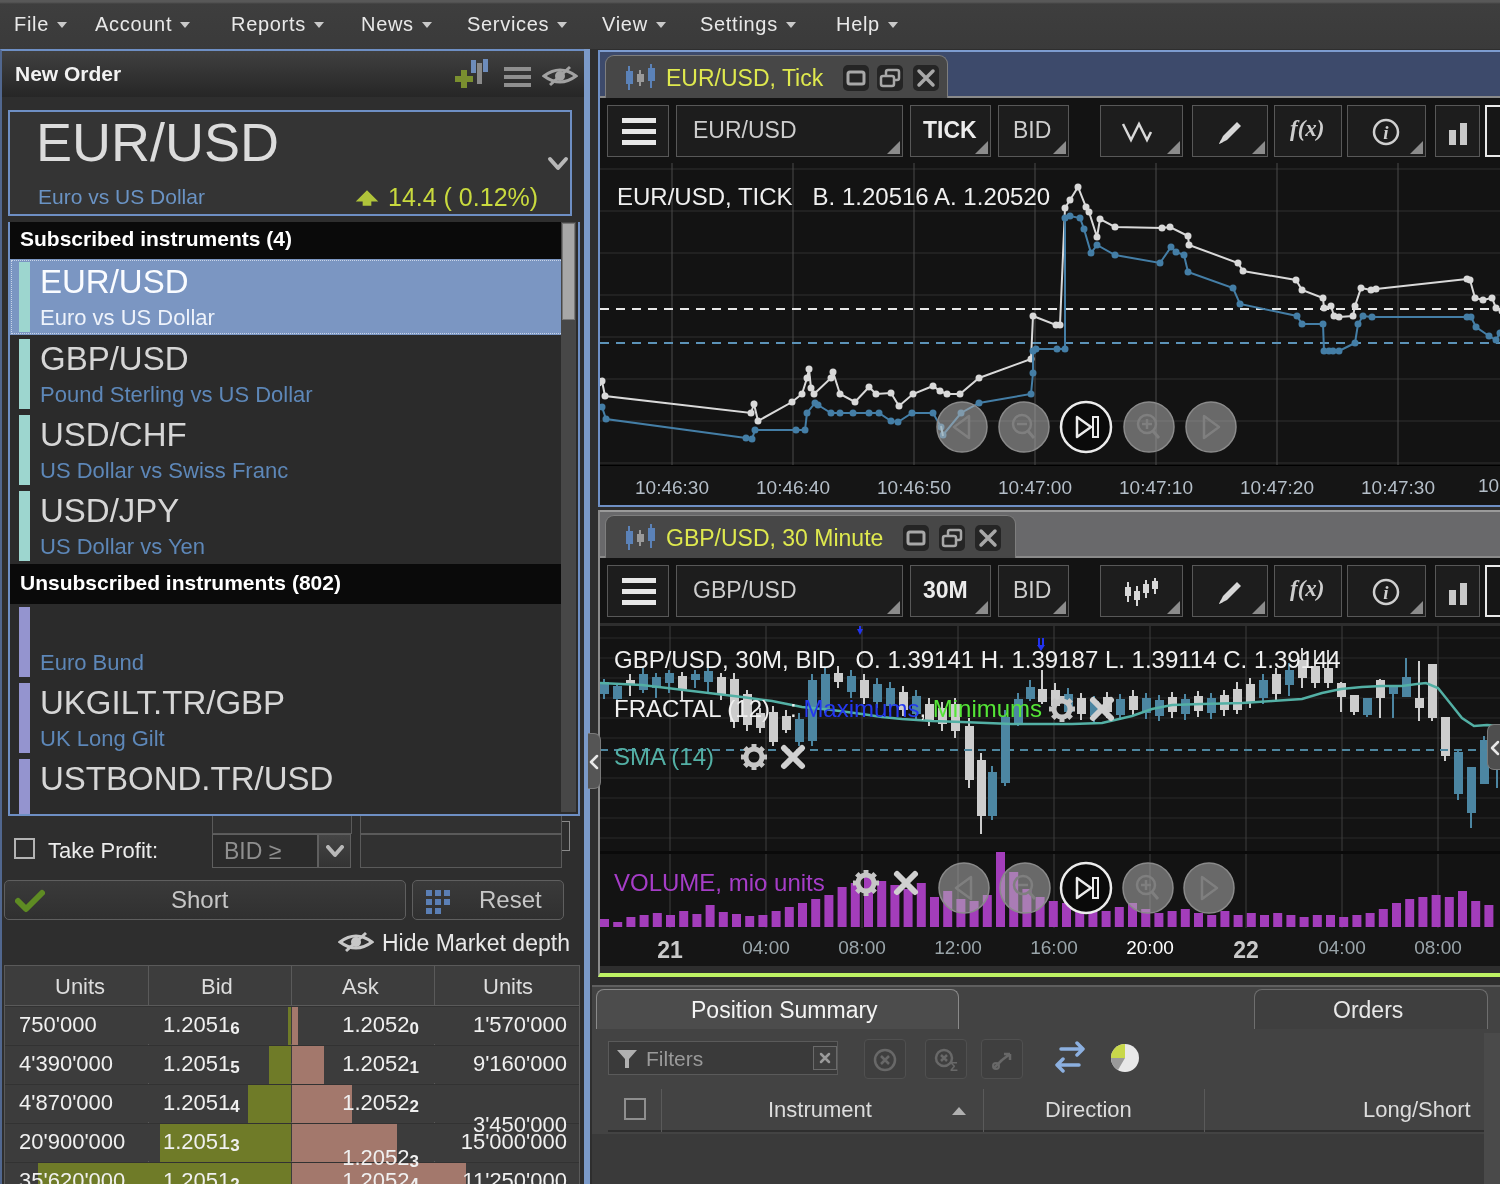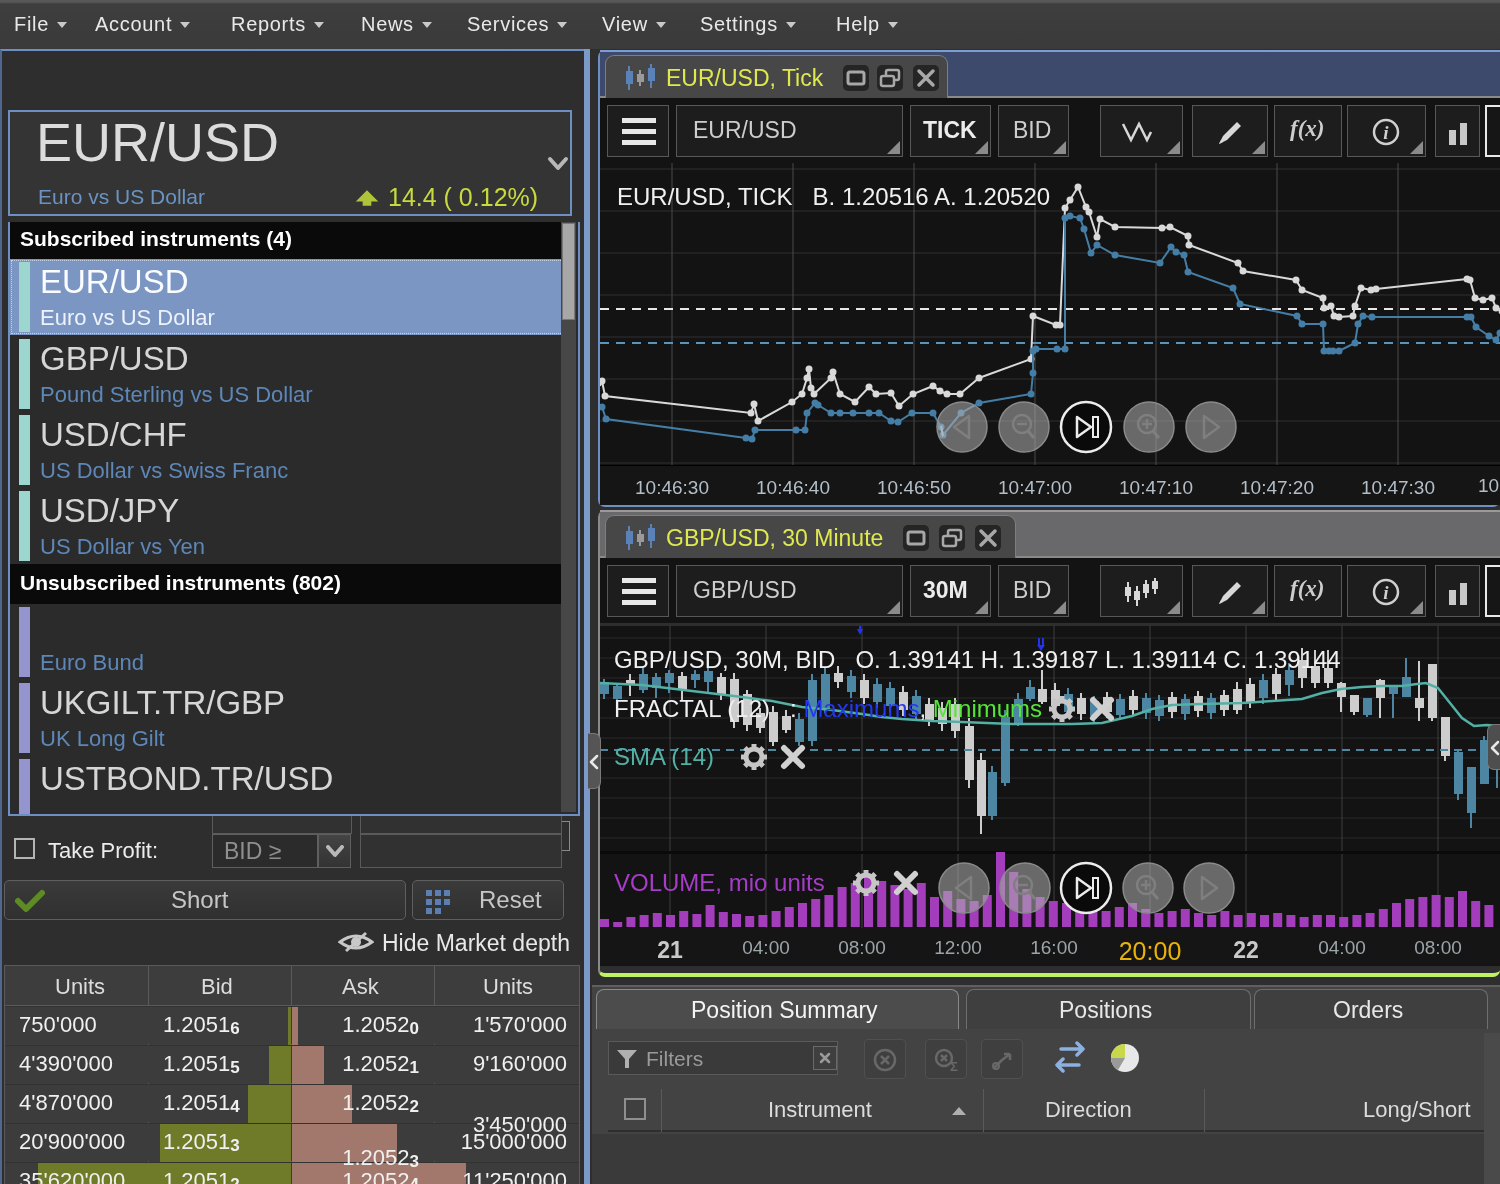--- a/index.html
+++ b/index.html
@@ -30,21 +30,21 @@
   .btn { position:absolute; background:linear-gradient(#3a3a3a,#303030); border:1px solid #5f5f5f;
     border-radius:5px; color:#c6c6c6; font-size:24px; text-align:center; }
   #depth { position:absolute; left:2px; top:914px; width:576px; height:221px; background:#3d3d3d;
     border:1px solid #5a5a5a; }
   .dcell { position:absolute; color:#f0f0f0; font-size:22px; white-space:nowrap; }
   .drow { position:absolute; left:0; width:574px; height:38px; background:#3c3c3c; border-top:1px solid #323232; }
   .bbar { position:absolute; top:0; height:38px; background:#6f7b28; }
   .abar { position:absolute; top:0; height:38px; background:#a3786c; }
   .sd { font-size:17px; font-weight:bold; vertical-align:-2px; }
   .drow .dcell { z-index:2; }
-  .cwin { position:absolute; left:598px; width:902px;border-radius:7px; }
+  .cwin { position:absolute; left:598px; width:902px; }
   .strip { position:absolute; left:0; top:0; width:902px; height:48px; }
   .ctab { position:absolute; top:3px; height:45px; background:#474747; border:1px solid #7e7e7e;
     border-bottom:none; border-radius:9px 9px 0 0; }
   .ctab .ttl { position:absolute; top:9px; font-size:23px; color:#dfe94e; white-space:nowrap; }
   .wbtn { position:absolute; top:9px; width:26px; height:26px; background:#252525; border-radius:5px; }
   .toolbar { position:absolute; left:0; width:902px; height:65px; background:#131313; }
   .tbtn { position:absolute; top:7px; height:52px; background:#1d1d1d; border:1px solid #585858;
     color:#cdcdcd; font-size:23px; }
   .corner { position:absolute; right:2px; bottom:2px; width:0; height:0;
     border-left:13px solid transparent; border-bottom:13px solid #8b8b8b; }
@@ -59,20 +59,40 @@
     <span class="mitem" style="left:14px">File<span class="tri"></span></span>
     <span class="mitem" style="left:95px">Account<span class="tri"></span></span>
     <span class="mitem" style="left:231px">Reports<span class="tri"></span></span>
     <span class="mitem" style="left:361px">News<span class="tri"></span></span>
     <span class="mitem" style="left:467px">Services<span class="tri"></span></span>
     <span class="mitem" style="left:602px">View<span class="tri"></span></span>
     <span class="mitem" style="left:700px">Settings<span class="tri"></span></span>
     <span class="mitem" style="left:836px">Help<span class="tri"></span></span>
   </div>
   <div id="left">
+    <div id="noHeader">
+      <span class="t">New Order</span>
+      <svg class="abs" style="left:450px;top:6px" width="46" height="38" viewBox="0 0 46 38">
+        <rect x="19" y="3" width="5" height="13" fill="#6d8cbb"></rect>
+        <rect x="25" y="6" width="5" height="21" fill="#8a8a8a"></rect>
+        <rect x="31" y="2" width="5" height="13" fill="#6d8cbb"></rect>
+        <rect x="3" y="19" width="18" height="6" fill="#7a8f2f"></rect>
+        <rect x="9" y="13" width="6" height="18" fill="#7a8f2f"></rect>
+      </svg>
+      <svg class="abs" style="left:502px;top:15px" width="28" height="22" viewBox="0 0 28 22">
+        <rect x="0" y="1" width="27" height="4" fill="#8f8f8f"></rect>
+        <rect x="0" y="9" width="27" height="4" fill="#8f8f8f"></rect>
+        <rect x="0" y="17" width="27" height="4" fill="#8f8f8f"></rect>
+      </svg>
+      <svg class="abs" style="left:540px;top:12px" width="36" height="26" viewBox="0 0 36 26">
+          <path d="M2 13 Q18 1 34 13 Q18 25 2 13 Z" fill="none" stroke="#a2a2a2" stroke-width="3"></path>
+          <circle cx="18" cy="13" r="5" fill="#a2a2a2"></circle>
+          <line x1="8" y1="22" x2="28" y2="4" stroke="#a2a2a2" stroke-width="3"></line>
+        </svg>
+    </div>
     <div id="instSel">
       <div class="abs" style="left:26px;top:-1px;font-size:54px;color:#dcdcdc;">EUR/USD</div>
       <div class="abs" style="left:28px;top:73px;font-size:21px;color:#6a93c4;">Euro vs US Dollar</div>
       <svg class="abs" style="left:344px;top:75px" width="26" height="22" viewBox="0 0 30 22">
         <path d="M15 2 L28 15 L20 15 L20 20 L10 20 L10 15 L2 15 Z" fill="#b0c43a"></path>
       </svg>
       <div class="abs" style="left:378px;top:71px;font-size:25px;color:#c9da3e;">14.4 ( 0.12%)</div>
       <svg class="abs" style="left:537px;top:44px" width="22" height="16" viewBox="0 0 22 16">
         <path d="M3 3 L11 12 L19 3" fill="none" stroke="#b8b8b8" stroke-width="4" stroke-linecap="round" stroke-linejoin="round"></path>
       </svg>
@@ -836,33 +856,30 @@
           <line x1="546" y1="254" x2="546" y2="264" stroke="#7f7f7f" stroke-width="2.5"></line>
           <circle cx="609" cy="262" r="25" fill="#b0b0b0" fill-opacity="0.55" stroke="#8a8a8a" stroke-width="1.5"></circle>
           <path d="M602 251 L617 262 L602 273 Z" fill="none" stroke="#7f7f7f" stroke-width="2.5" stroke-linejoin="round"></path>
         </svg>
       <div class="abs" style="left:0;top:418px;width:902px;height:38px;background:#151515;">
           <div style="position:absolute;left:25px;top:9px;width:90px;text-align:center;font-size:23px;font-weight:bold;color:#c9c9c9;">21</div>
           <div style="position:absolute;left:121px;top:9px;width:90px;text-align:center;font-size:19px;color:#9aa5aa;">04:00</div>
           <div style="position:absolute;left:217px;top:9px;width:90px;text-align:center;font-size:19px;color:#9aa5aa;">08:00</div>
           <div style="position:absolute;left:313px;top:9px;width:90px;text-align:center;font-size:19px;color:#9aa5aa;">12:00</div>
           <div style="position:absolute;left:409px;top:9px;width:90px;text-align:center;font-size:19px;color:#9aa5aa;">16:00</div>
-          <div style="position:absolute;left:505px;top:9px;width:90px;text-align:center;font-size:25px;color:#eab308;">20:00</div>
+          <div style="position:absolute;left:505px;top:9px;width:90px;text-align:center;font-size:19px;color:#ffffff;">20:00</div>
           <div style="position:absolute;left:601px;top:9px;width:90px;text-align:center;font-size:23px;font-weight:bold;color:#c9c9c9;">22</div>
           <div style="position:absolute;left:697px;top:9px;width:90px;text-align:center;font-size:19px;color:#9aa5aa;">04:00</div>
           <div style="position:absolute;left:793px;top:9px;width:90px;text-align:center;font-size:19px;color:#9aa5aa;">08:00</div>
         </div>
     </div>
     <div id="bottom">
       <div class="abs" style="left:0;top:0;width:908px;height:2px;background:#5f5f5f;"></div>
       <div class="btab" style="left:4px;width:363px;background:#4c4c4c;border-color:#8a8a8a;">
           <span style="position:absolute;left:94px;top:7px;color:#f4f4f4;">Position Summary</span>
-        </div>
-      <div class="btab" style="left:374px;width:285px;">
-          <span style="position:absolute;left:92px;top:7px;">Positions</span>
         </div>
       <div class="btab" style="left:662px;width:234px;">
           <span style="position:absolute;left:78px;top:7px;">Orders</span>
         </div>
       <div class="abs" style="left:16px;top:56px;width:230px;height:34px;background:#3a3a3a;border:1px solid #5a5a5a;">
         <svg style="position:absolute;left:6px;top:6px" width="24" height="22" viewBox="0 0 24 22">
             <path d="M2 2 L22 2 L14 11 L14 20 L10 20 L10 11 Z" fill="#b0b0b0"></path>
           </svg>
         <span style="position:absolute;left:37px;top:5px;font-size:21px;color:#9a9a9a;">Filters</span>
         <div style="position:absolute;left:204px;top:4px;width:24px;height:24px;background:#3f3f3f;border:1px solid #6a6a6a;">

